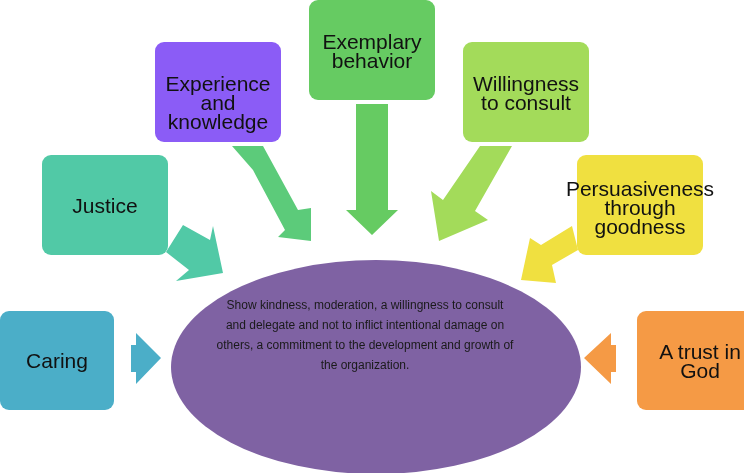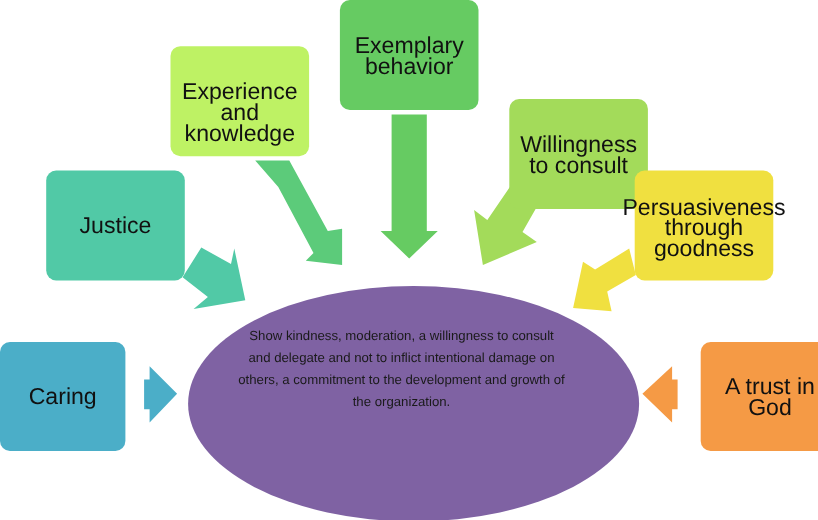--- a/index.html
+++ b/index.html
@@ -29,29 +29,29 @@
 </svg>
 
 <div class="box" style="left:0px; top:311px; width:114px; height:99px; background:#4baec8;">
   <span>Caring</span>
 </div>
 
 <div class="box" style="left:42px; top:155px; width:126px; height:100px; background:#51c9a6;">
   <span>Justice</span>
 </div>
 
-<div class="box top-text" style="left:155px; top:42px; width:126px; height:100px; background:#bef264; padding-top:32px;">
+<div class="box top-text" style="left:155px; top:42px; width:126px; height:100px; background:#8b5cf6; padding-top:32px;">
   <span>Experience and knowledge</span>
 </div>
 
 <div class="box top-text" style="left:309px; top:0px; width:126px; height:100px; background:#66cb62; padding-top:32px;">
   <span>Exemplary behavior</span>
 </div>
 
-<div class="box top-text" style="left:463px; top:42px; width:126px; height:100px; background:#a3db5a; padding-top:32px;margin-top:48px;">
+<div class="box top-text" style="left:463px; top:42px; width:126px; height:100px; background:#a3db5a; padding-top:32px;">
   <span>Willingness to consult</span>
 </div>
 
 <div class="box top-text" style="left:577px; top:155px; width:126px; height:100px; background:#f0e040; padding-top:24px;">
   <span>Persuasiveness through goodness</span>
 </div>
 
 <div class="box" style="left:618px; top:311px; width:126px; height:99px; background:#f59a45;margin-left:19px;">
   <span>A trust in God</span>
 </div>

